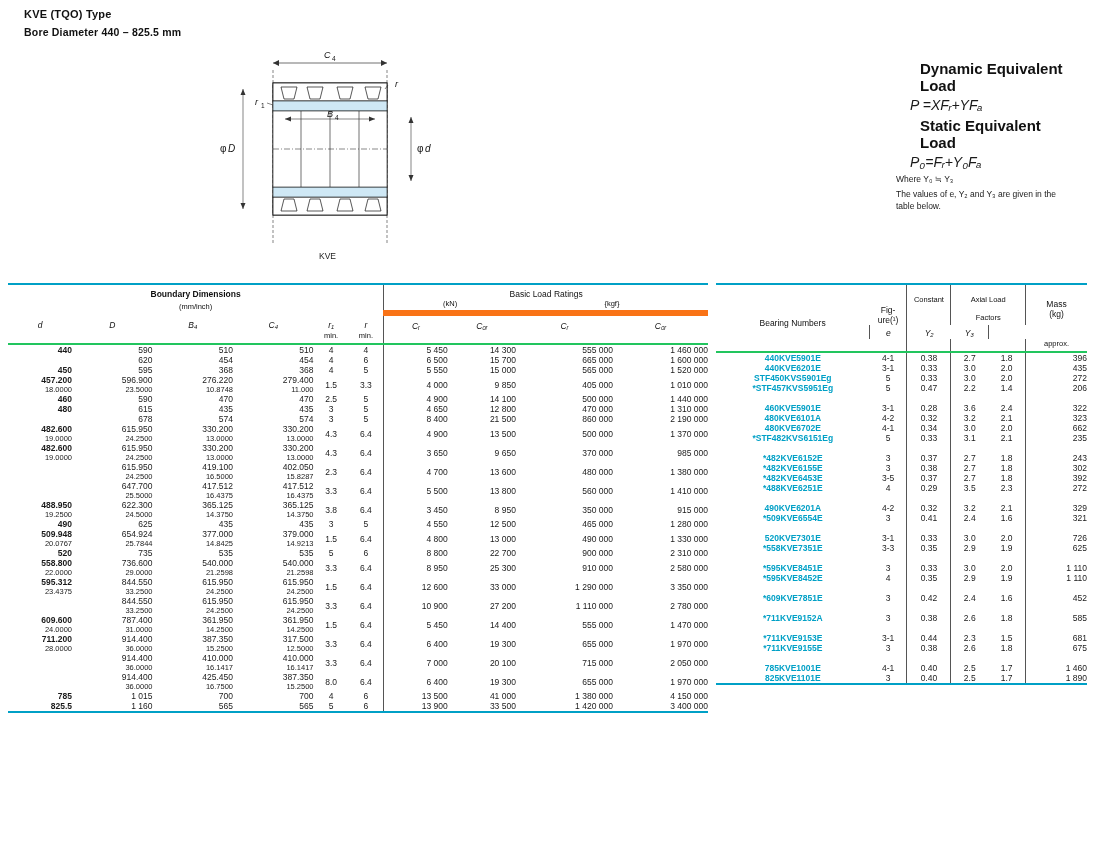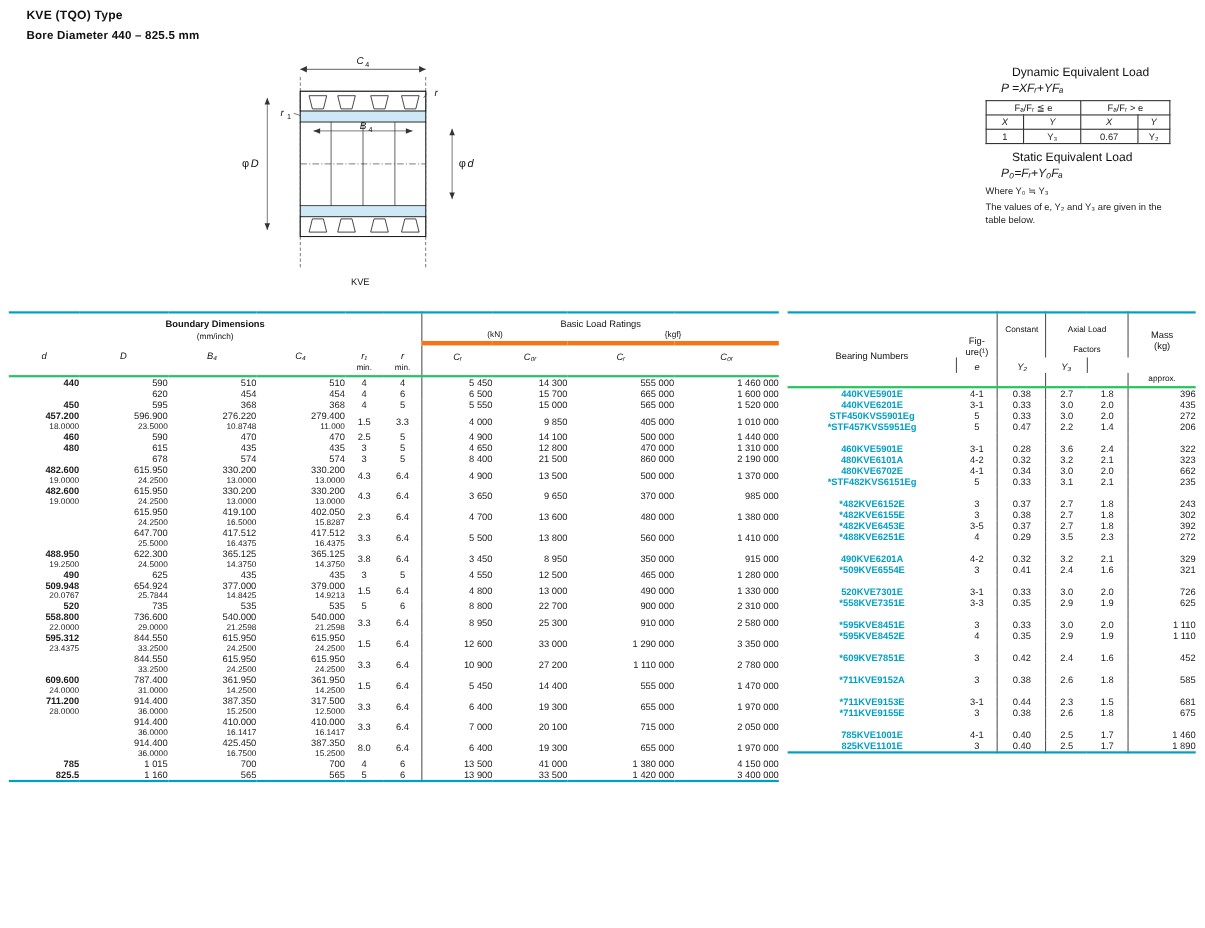--- a/index.html
+++ b/index.html
@@ -19,40 +19,40 @@
   .hdr .t1{font-size:11px;font-weight:bold;color:#111;letter-spacing:.2px;}
   .hdr .t2{font-size:10.5px;font-weight:bold;color:#111;margin-top:6px;letter-spacing:.2px;}
 
   
   .drawing{position:absolute;left:215px;top:45px;width:260px;height:225px;}
   .drawing svg{display:block;}
   .drawing .caption{position:absolute;left:104px;top:206px;font-size:8.5px;color:#222;}
 
   
   .formula{position:absolute;left:896px;top:60px;width:180px;}
-  .formula .h{font-size:11px;font-weight:normal;color:#111;margin-bottom:3px;padding-left:24px;}
-  .formula .eq{font-size:11px;font-style:italic;margin:2px 0 4px 14px;}
+  .formula .h{font-size:15px;font-weight:bold;color:#111;margin-bottom:3px;padding-left:24px;}
+  .formula .eq{font-size:14px;font-style:italic;margin:2px 0 4px 14px;}
   .formula table{border-collapse:collapse;width:168px;margin:2px 0 6px 0;}
   .formula table td,.formula table th{
     border:1px solid #333;text-align:center;font-size:8.5px;padding:1px 0;font-weight:normal;
   }
   .formula .note{font-size:8.5px;line-height:1.35;margin-top:2px;}
   .formula .note2{font-size:8.5px;line-height:1.35;margin-top:4px;}
   .it{font-style:italic;}
 
   
   .tbl-left{position:absolute;left:8px;top:283px;width:700px;}
   .tbl-right{position:absolute;left:716px;top:283px;width:371px;}
 
   table.data{border-collapse:collapse;width:100%;font-size:8.5px;}
   table.data td,table.data th{padding:0;}
 
   .rule-top{border-top:2px solid #00a0c6;}
   .rule-bot{border-bottom:2px solid #22c55e;}
-  .thin{border-bottom:4px solid #f97316;}
+  .thin{border-bottom:6px solid #f97316;}
 
   .hdr-cell{text-align:center;font-size:8.5px;color:#111;font-weight:normal;line-height:1.2;}
   .hdr-sm{font-size:7.5px;}
   .vline{border-left:1px solid #555;}
 
   
   .grp td{padding-top:2px;padding-bottom:0px;}
   .num{text-align:right;padding-right:6px;white-space:nowrap;}
   .numc{text-align:center;white-space:nowrap;}
   .b{font-weight:bold;}
@@ -138,40 +138,20 @@
       <polygon points="196,136 193.5,130 198.5,130" fill="#333"></polygon>
       <text x="202" y="107" font-size="10" fill="#111">φ</text>
       <text x="210" y="107" font-size="10" font-style="italic" fill="#111">d</text>
     </svg>
     <div class="caption">KVE</div>
   </div>
 
   <div class="formula">
     <div class="h">Dynamic Equivalent Load</div>
     <div class="eq">P =XFᵣ+YFₐ</div>
-    <table>
-      <tbody>
-          <tr>
-        <th colspan="2">Fₐ/Fᵣ ≦ e</th>
-        <th colspan="2">Fₐ/Fᵣ &gt; e</th>
-      </tr>
-      <tr>
-        <td class="it">X</td>
-        <td class="it">Y</td>
-        <td class="it">X</td>
-        <td class="it">Y</td>
-      </tr>
-      <tr>
-        <td>1</td>
-        <td>Y₃</td>
-        <td>0.67</td>
-        <td>Y₂</td>
-      </tr>
-    </tbody>
-      </table>
     <div class="h">Static Equivalent Load</div>
     <div class="eq">P₀=Fᵣ+Y₀Fₐ</div>
     <div class="note">Where Y₀ ≒ Y₃</div>
     <div class="note2">The values of e, Y₂ and Y₃ are given in the table below.</div>
   </div>
 
   <div class="tbl-left">
     <table class="data">
       <colgroup>
         <col style="width:62px">

